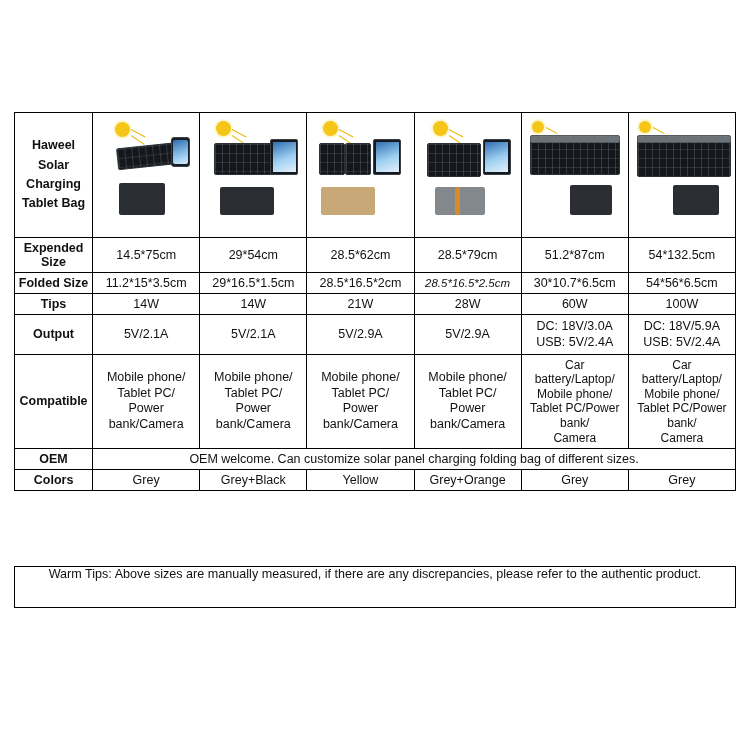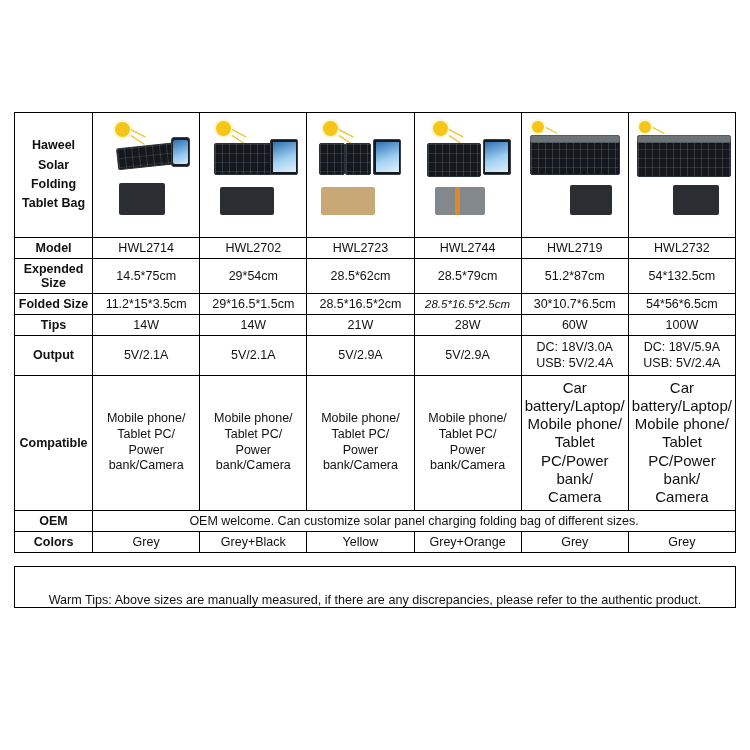--- a/index.html
+++ b/index.html
@@ -130,42 +130,42 @@
   }
 
   
   td.compat {
     text-align: left;
     padding-left: 6px;
     font-size: 10px;
     line-height: 1.25;
   }
   td.compat.small {
-    font-size: 15px;
+    font-size: 12px;
     line-height: 1.22;
   }
   td.twoline {
     font-size: 12px;
     line-height: 1.3;
     margin-left: 16px;
   }
   td.oem {
     font-size: 13.5px;
     padding: 9px 4px;
   }
   .tips {
     position: absolute;
     left: 14px;
     top: 566px;
     width: 722px;
     height: 42px;
     border: 1px solid #000;
     box-sizing: border-box;
     display: flex;
-    align-items: flex-end;
+    align-items: flex-start;
     justify-content: center;
     font-size: 12.6px;
     color: #111;
     padding: 0 10px;
     text-align: center;
   }
 </style>
 </head>
 <body>
 
@@ -180,21 +180,21 @@
           <col class="col-prod">
         <col class="col-prod">
           <col class="col-prod">
           <col class="col-prod">
       </colgroup>
       <tbody>
 
       <tr>
         <td class="titlecell">
           <div>Haweel</div>
-          <div>Solar Folding</div>
+          <div>Solar Charging</div>
           <div>Tablet Bag</div>
         </td>
 
         <td class="prodcell">
           <div class="sun" style="left:22px;top:9px;"></div>
           <div class="ray-line" style="left:38px;top:16px;width:16px;transform:rotate(28deg);"></div>
           <div class="ray-line" style="left:38px;top:22px;width:16px;transform:rotate(34deg);"></div>
           <div class="panel" style="left:24px;top:32px;width:62px;height:20px;transform:rotate(-6deg);"></div>
           <div class="phone" style="left:78px;top:24px;">
                 <div class="scr"></div>
@@ -247,29 +247,20 @@
 
         <td class="prodcell">
           <div class="sun" style="left:10px;top:8px;width:12px;height:12px;"></div>
           <div class="ray-line" style="left:24px;top:14px;width:13px;transform:rotate(28deg);"></div>
           <div class="panel" style="left:8px;top:26px;width:92px;height:36px;"></div>
           <div class="panel grey" style="left:8px;top:22px;width:92px;height:6px;"></div>
           <div class="bagfold" style="left:44px;top:72px;width:46px;height:30px;"></div>
         </td>
       </tr>
 
-      <tr>
-        <td class="rowlabel">Model</td>
-        <td>HWL2714</td>
-        <td>HWL2702</td>
-        <td>HWL2723</td>
-        <td>HWL2744</td>
-        <td>HWL2719</td>
-        <td>HWL2732</td>
-      </tr>
 
       <tr>
         <td class="rowlabel">
           <div>Expended</div>
           <div>Size</div>
         </td>
         <td>14.5*75cm</td>
         <td>29*54cm</td>
         <td>28.5*62cm</td>
         <td>28.5*79cm</td>

